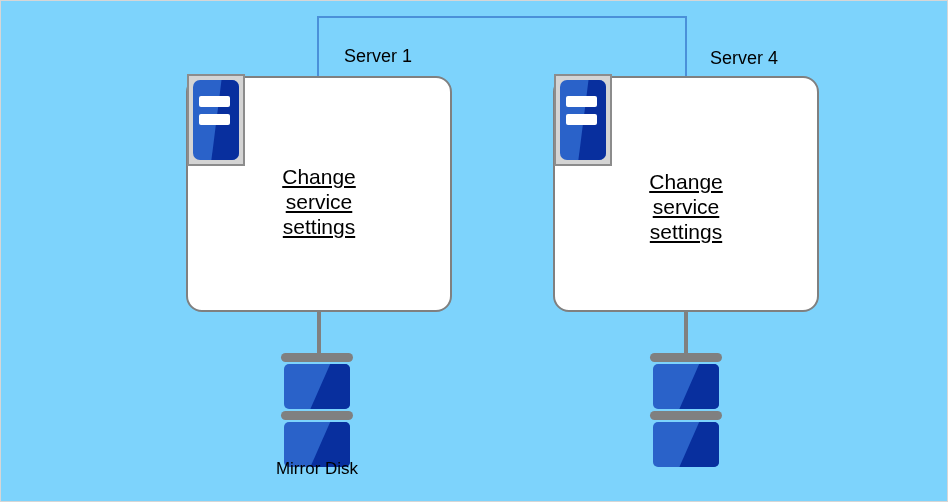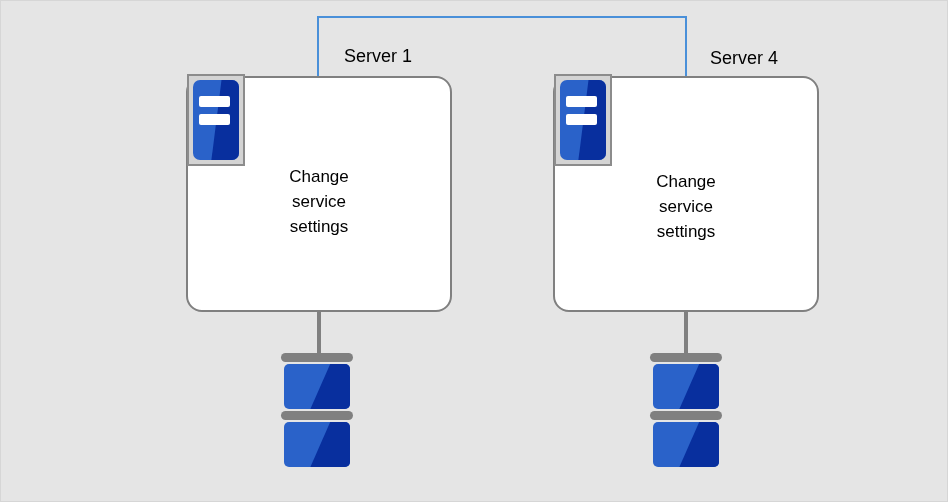--- a/index.html
+++ b/index.html
@@ -7,21 +7,21 @@
     padding: 0;
     background: #ffffff;
   }
   body {
     font-family: "Liberation Sans", sans-serif;
   }
   #canvas {
     position: relative;
     width: 948px;
     height: 502px;
-    background: #e5e5e5;
+    background: #7dd3fc;
     border: 1px solid #d6d6d6;
     box-sizing: border-box;
     overflow: hidden;
   }
 
   
   .bracket {
     position: absolute;
     box-sizing: border-box;
     border: 2px solid #4a90d9;
@@ -38,25 +38,26 @@
   }
   .server-label {
     position: absolute;
     font-size: 18px;
     color: #000000;
     white-space: nowrap;
     line-height: 1;
   }
   .box-text {
     position: absolute;
-    font-size: 17px;
+    font-size: 21px;
     color: #000000;
     text-align: center;
     line-height: 25px;
     white-space: nowrap;
+    text-decoration: underline;
   }
 
   
   .server-icon {
     position: absolute;
     width: 58px;
     height: 92px;
     background: #d4d4d4;
     border: 2px solid #8c8c8c;
     box-sizing: border-box;
@@ -162,20 +163,21 @@
     <div class="disk-bar" style="top:0px;"></div>
     <div class="disk-block" style="top:11px;">
       <div class="dark"></div>
     </div>
     <div class="disk-bar" style="top:58px;"></div>
     <div class="disk-block" style="top:69px;">
       <div class="dark"></div>
     </div>
   </div>
 
+  <div class="disk-label" style="left:216px; top:459px; width:200px;">Mirror Disk</div>
 
   <div class="server-label" style="left:709px; top:48px;">Server 4</div>
 
   <div class="server-box" style="left:552px; top:75px; width:266px; height:236px;"></div>
 
   <div class="server-icon" style="left:553px; top:73px;">
     <div class="server-icon-inner">
       <div class="dark"></div>
       <div class="bar b1"></div>
       <div class="bar b2"></div>

